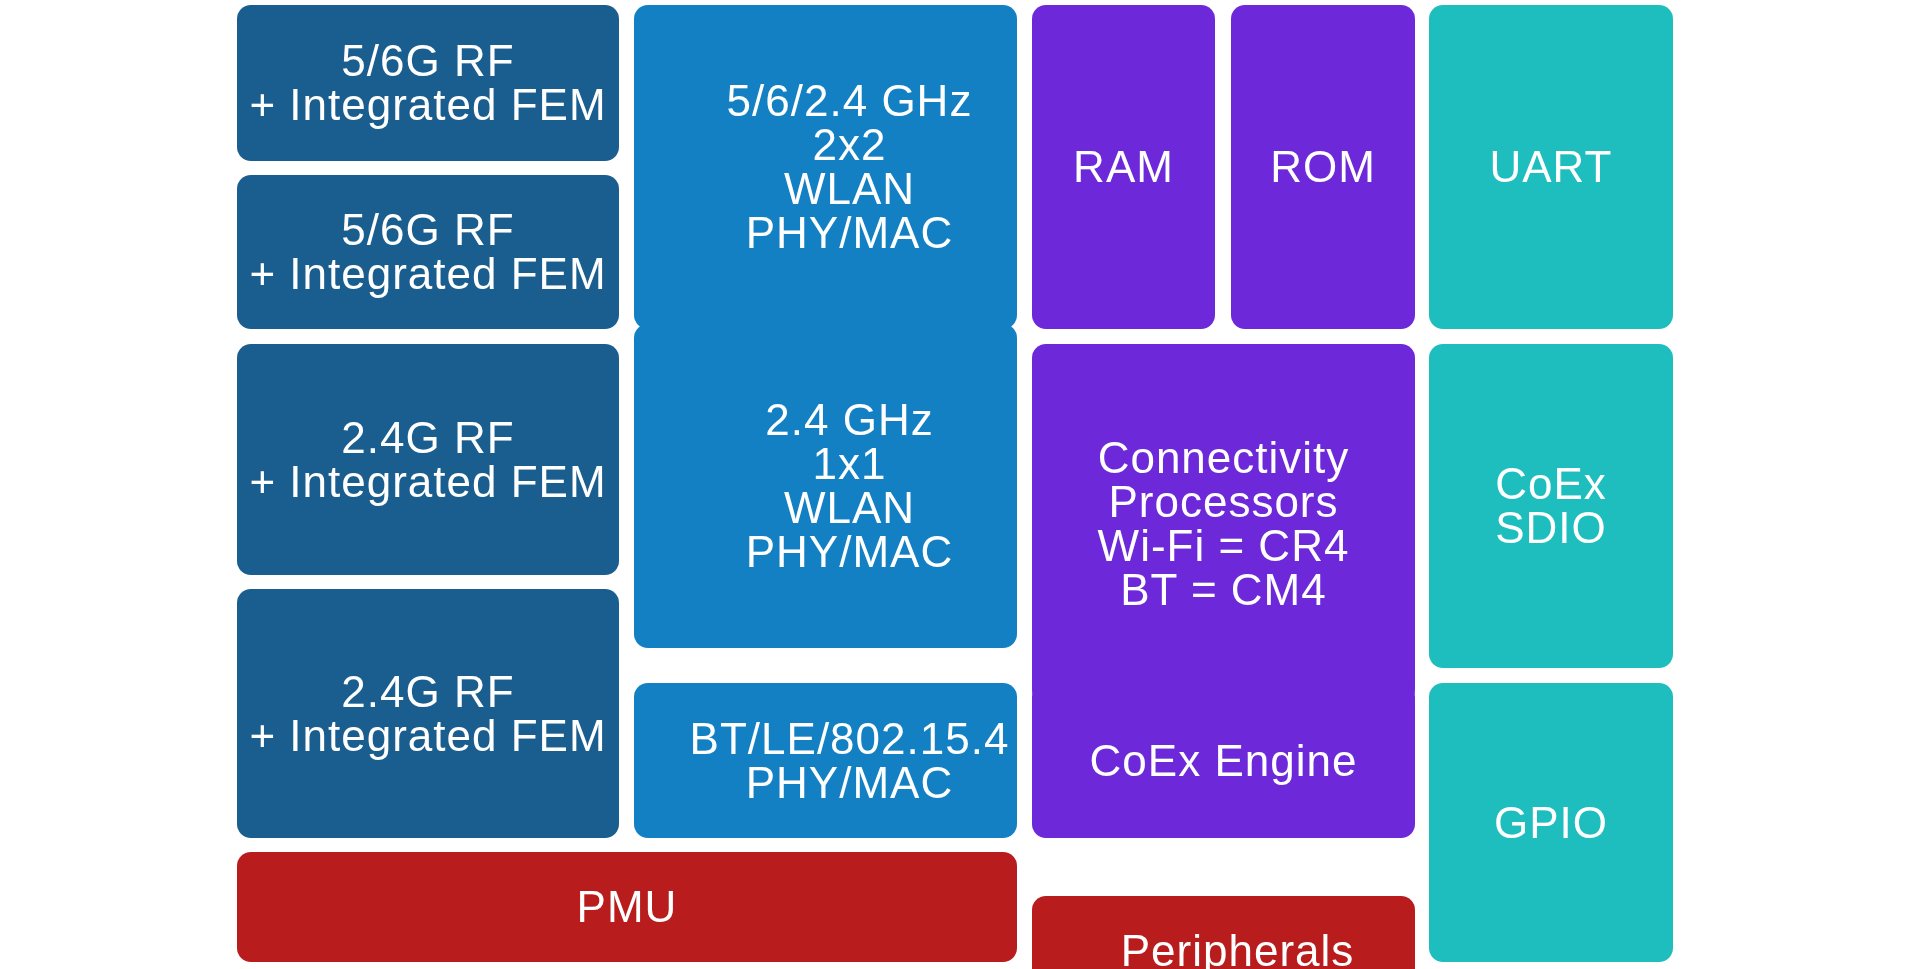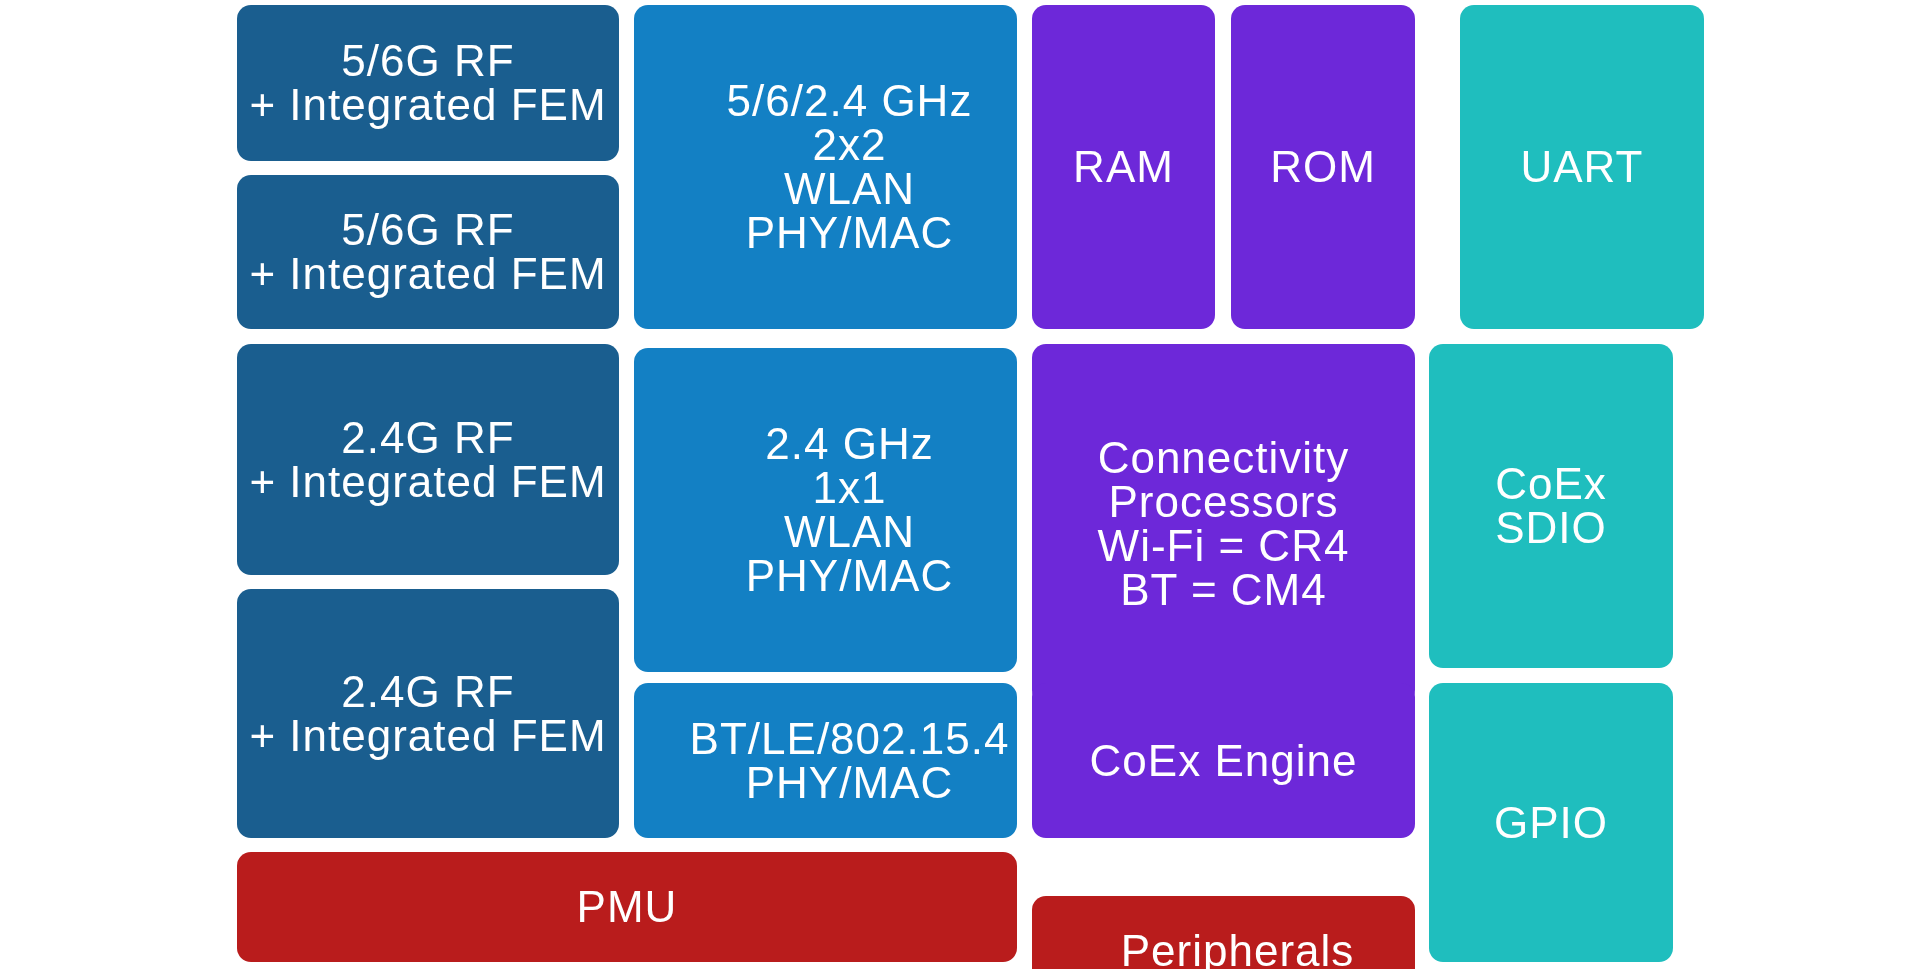--- a/index.html
+++ b/index.html
@@ -13,29 +13,29 @@
   .wlan { background: #1380c4; padding-left: 48px; }
   .navy { background: #6d28d9; }
   .teal { background: #1fbebe; }
   .pwr  { background: #b91c1c; }
 
   #b-rf1  { left: 237px;  top: 5px;   width: 382px; height: 156px; }
   #b-rf2  { left: 237px;  top: 175px; width: 382px; height: 154px; }
   #b-rf3  { left: 237px;  top: 344px; width: 382px; height: 231px; }
   #b-rf4  { left: 237px;  top: 589px; width: 382px; height: 249px; }
   #b-wl1  { left: 634px;  top: 5px;   width: 383px; height: 324px; }
-  #b-wl2  { left: 634px;  top: 348px; width: 383px; height: 324px; justify-content: center; }
+  #b-wl2  { left: 634px;  top: 324px; width: 383px; height: 324px; justify-content: center; }
   #b-bt   { left: 634px;  top: 683px; width: 383px; height: 155px; }
   #b-pmu  { left: 237px;  top: 852px; width: 780px; height: 110px; }
   #b-ram  { left: 1032px; top: 5px;   width: 183px; height: 324px; }
   #b-rom  { left: 1231px; top: 5px;   width: 184px; height: 324px; }
   #b-cp   { left: 1032px; top: 344px; width: 383px; height: 360px; }
   #b-cx   { left: 1032px; top: 683px; width: 383px; height: 155px; }
   #b-per  { left: 1032px; top: 896px; width: 383px; height: 110px; padding-left: 28px; }
-  #b-uart { left: 1429px; top: 5px;   width: 244px; height: 324px; margin-left: 31px; }
+  #b-uart { left: 1429px; top: 5px;   width: 244px; height: 324px; }
   #b-pcie { left: 1429px; top: 344px; width: 244px; height: 324px; }
   #b-gpio { left: 1429px; top: 683px; width: 244px; height: 279px; }
 </style>
 </head>
 <body>
 
 <div>
   <div id="b-rf1" class="blk rf">
     <span class="lbl">5/6G RF
 + Integrated FEM</span>

